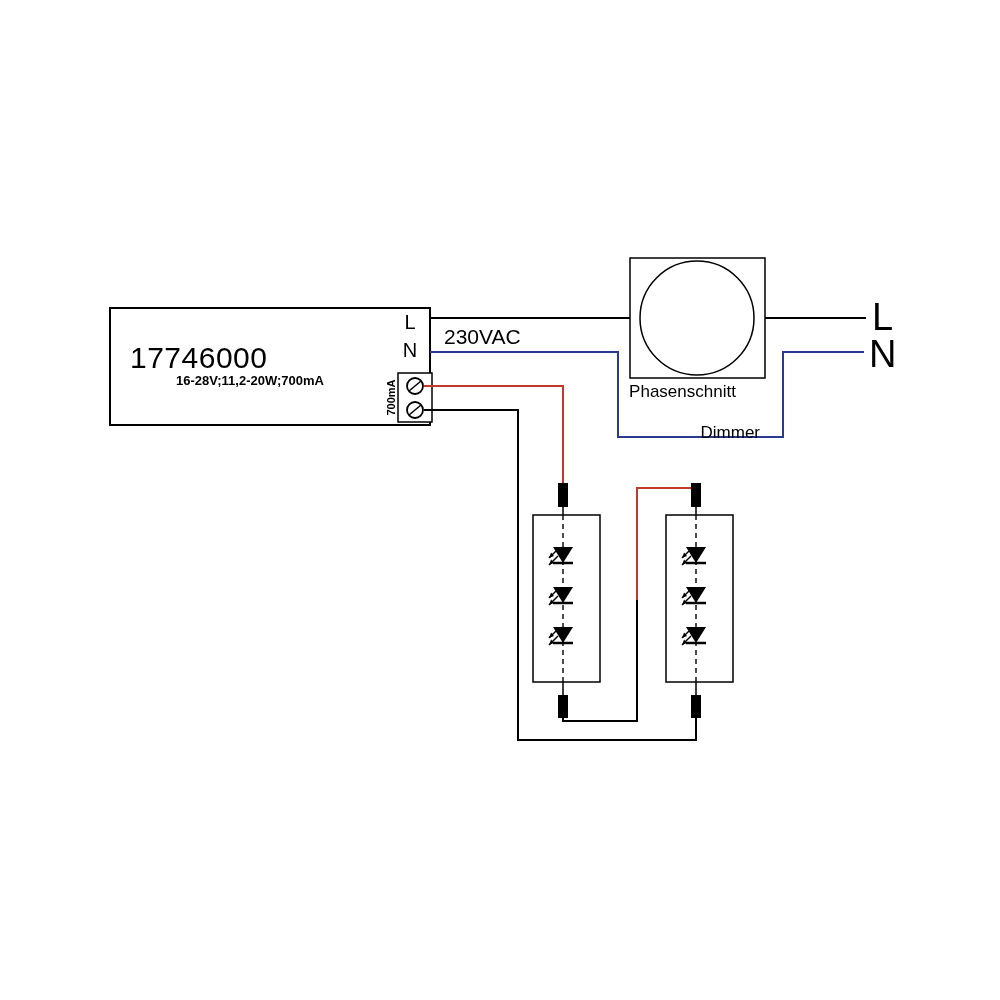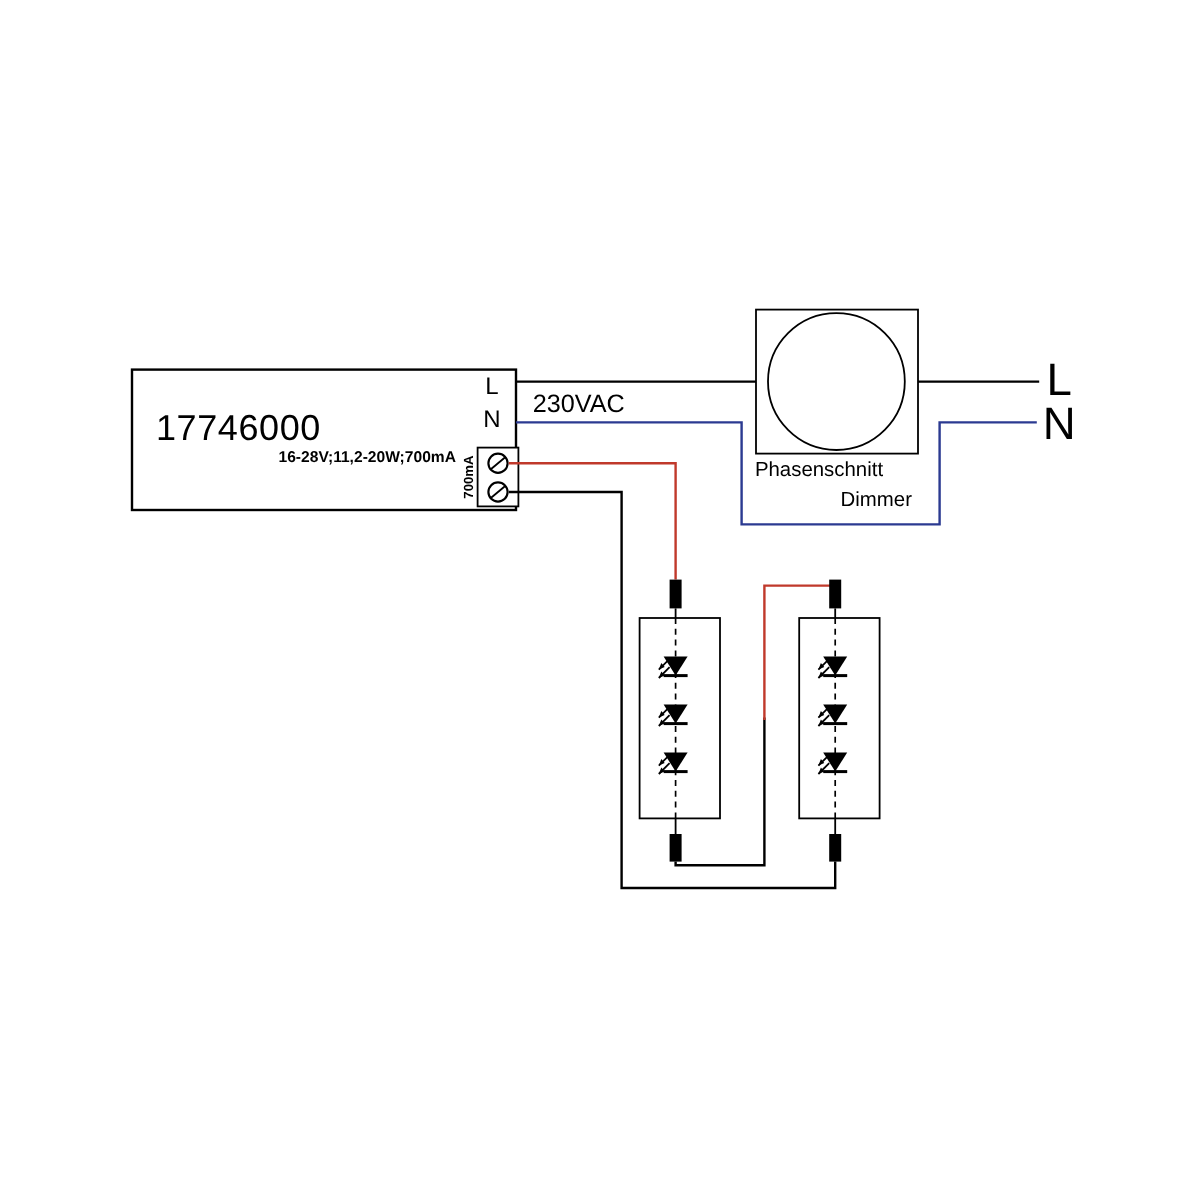--- a/index.html
+++ b/index.html
@@ -8,28 +8,28 @@
     width: 1000px;
     height: 1000px;
     background: #ffffff;
     font-family: "Liberation Sans", "DejaVu Sans", sans-serif;
     color: #000;
     overflow: hidden;
   }
   .stage svg { position: absolute; left: 0; top: 0; }
   .label { position: absolute; white-space: nowrap; color: #000; line-height: 1.1; }
   .part-number   { left: 130px; top: 341px; width: 240px; text-align: left; font-size: 30px; letter-spacing: 0.5px; }
-  .specs         { left: 120px; top: 374px; width: 260px; text-align: right; font-size: 13px; font-weight: bold; }
+  .specs         { left: 120px; top: 374px; width: 260px; text-align: center; font-size: 13px; font-weight: bold; }
   .term-l        { left: 399px; top: 311px; width: 22px; text-align: center; font-size: 20px; }
   .term-n        { left: 399px; top: 339px; width: 22px; text-align: center; font-size: 20px; }
   .out-current   { left: 371px; top: 391px; width: 41px; height: 13px; font-size: 11px; font-weight: bold;
                    transform: rotate(-90deg); transform-origin: center; text-align: center; }
   .voltage       { left: 444px; top: 325px; font-size: 21px; }
   .dimmer-line1  { left: 600px; top: 383px; width: 165px; text-align: center; font-size: 17px; }
-  .dimmer-line2  { left: 600px; top: 408px; width: 160px; text-align: right; font-size: 17px; }
+  .dimmer-line2  { left: 600px; top: 424px; width: 160px; text-align: right; font-size: 17px; }
   .mains-l       { left: 872px; top: 297px; font-size: 38px; }
   .mains-n       { left: 869px; top: 334px; font-size: 38px; }
 </style>
 </head>
 <body>
 
 <div class="stage">
 
   <svg width="1000" height="1000" viewBox="0 0 1000 1000">
     <defs>

